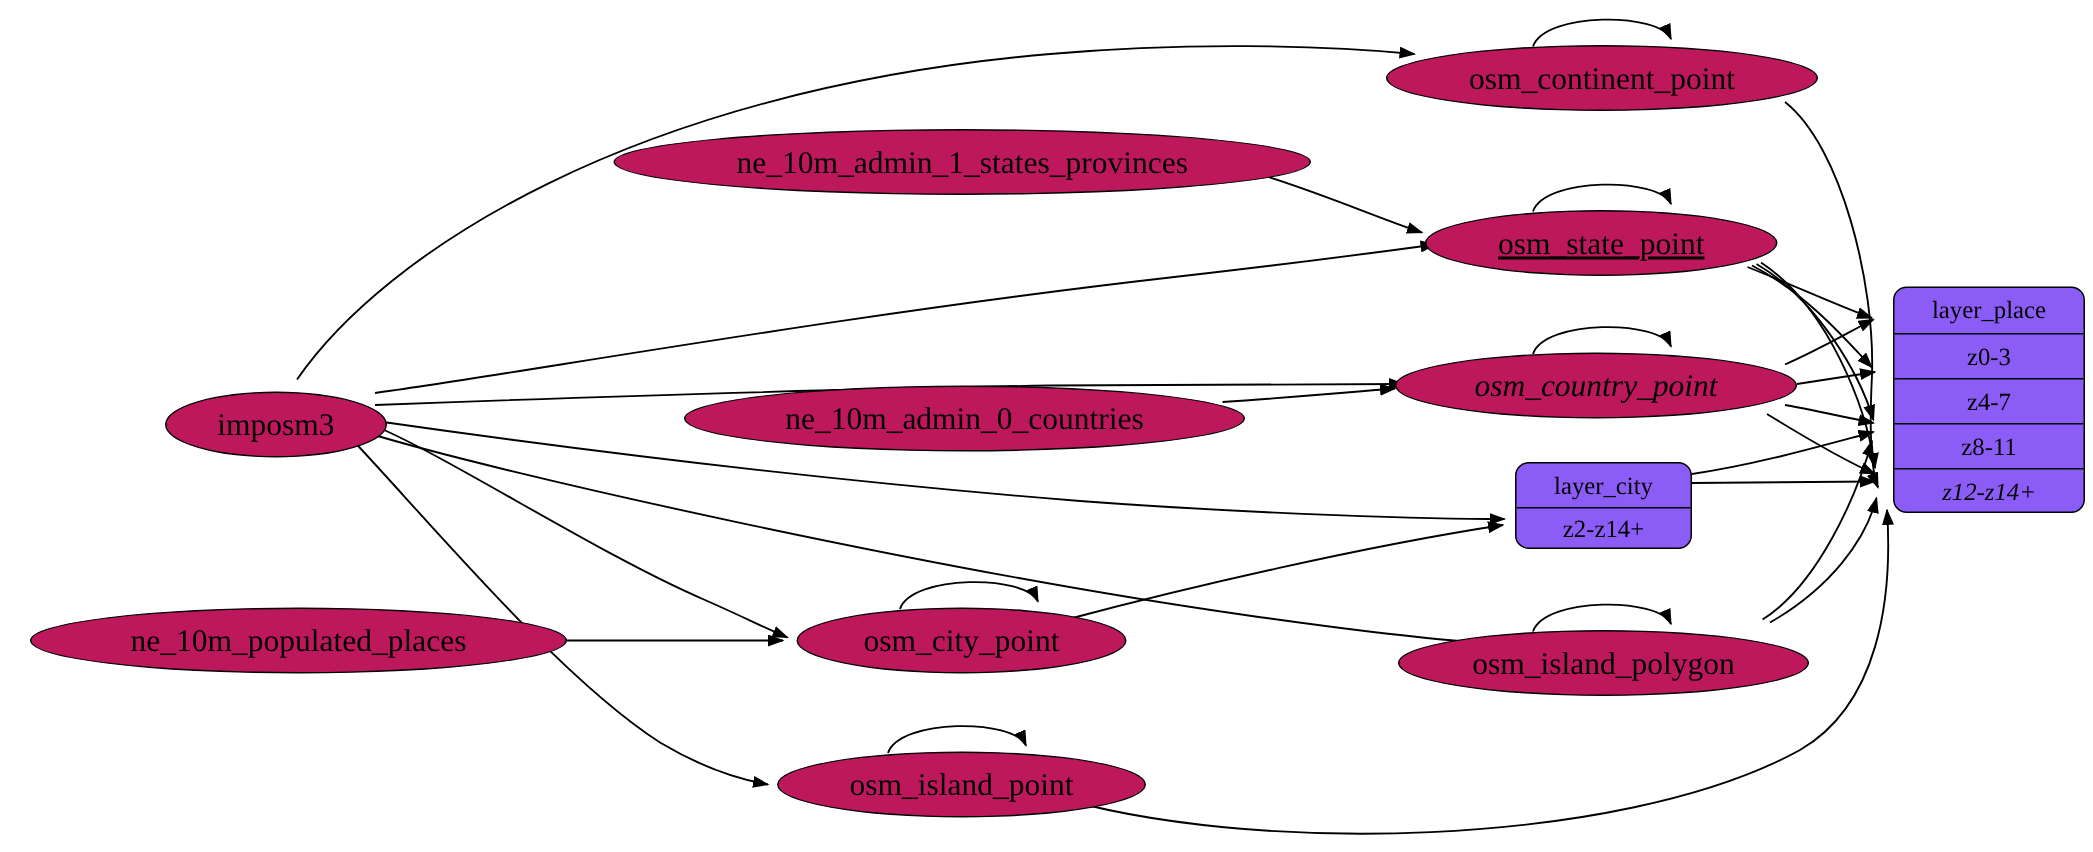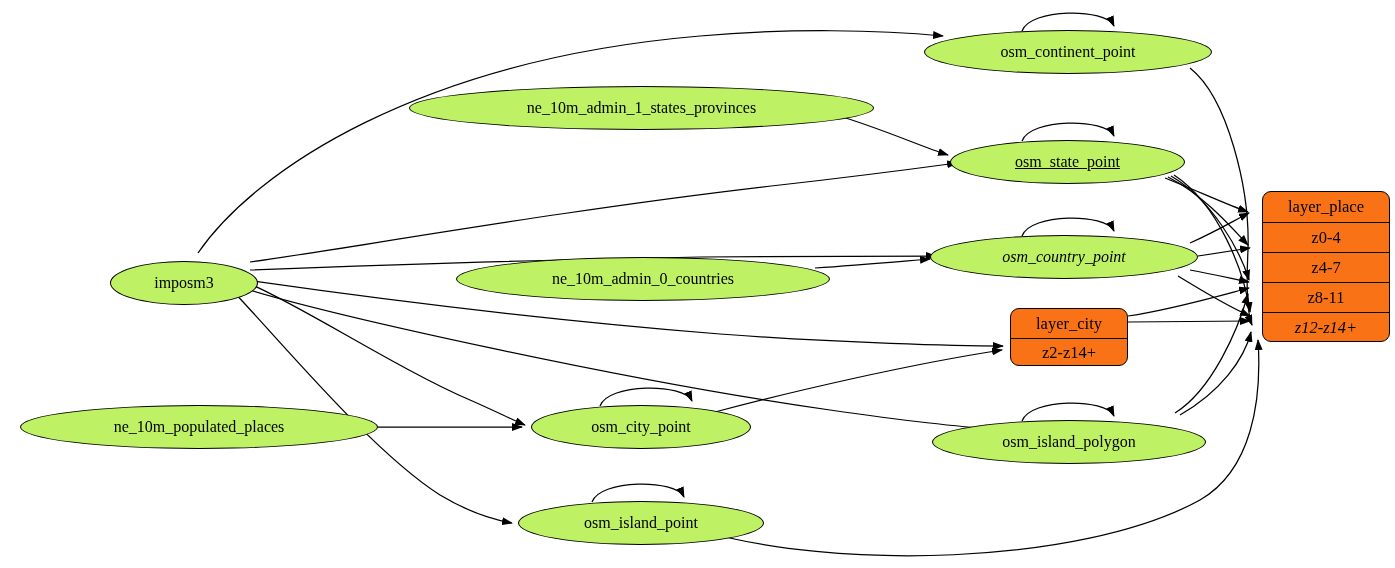--- a/index.html
+++ b/index.html
@@ -1,22 +1,22 @@
 <!DOCTYPE html>
 <html><head>
 <meta charset="utf-8">
 <style>
   html,body{margin:0;padding:0;background:#ffffff;}
   #stage{position:relative;width:1395px;height:568px;background:#ffffff;
          font-family:"Liberation Serif","DejaVu Serif",serif;overflow:hidden;}
   #wires{position:absolute;left:0;top:0;width:1395px;height:568px;}
   .node-ellipse{position:absolute;display:flex;align-items:center;justify-content:center;
-       border:1.2px solid #000;border-radius:50%;background:#bef264;color:#000;
-       font-size:16px;white-space:nowrap;box-sizing:border-box;}
-  .record{position:absolute;border:1.2px solid #000;border-radius:9px;background:#f97316;
+       border:1.2px solid #000;border-radius:50%;background:#be185d;color:#000;
+       font-size:21px;white-space:nowrap;box-sizing:border-box;}
+  .record{position:absolute;border:1.2px solid #000;border-radius:9px;background:#8b5cf6;
        box-sizing:border-box;overflow:hidden;}
   .record .row{display:flex;align-items:center;justify-content:center;
        font-size:16.5px;color:#000;border-top:1.2px solid #000;box-sizing:border-box;
        white-space:nowrap;}
   .record .row:first-child{border-top:none;}
 </style>
 </head>
 <body>
 
 <div id="stage">
@@ -114,21 +114,21 @@
 
   <div class="node-ellipse" style="left:932px;top:420px;width:274px;height:44px;">
     <span>osm_island_polygon</span>
   </div>
 
   <div class="record" style="left:1262px;top:191px;width:128px;height:151px;">
     <div class="row" style="height:30px;">
       <span>layer_place</span>
     </div>
     <div class="row" style="height:30px;">
-      <span>z0-4</span>
+      <span>z0-3</span>
     </div>
     <div class="row" style="height:30px;">
       <span>z4-7</span>
     </div>
     <div class="row" style="height:30px;">
       <span>z8-11</span>
     </div>
     <div class="row" style="height:31px;font-style:italic;">
       <span>z12-z14+</span>
     </div>

